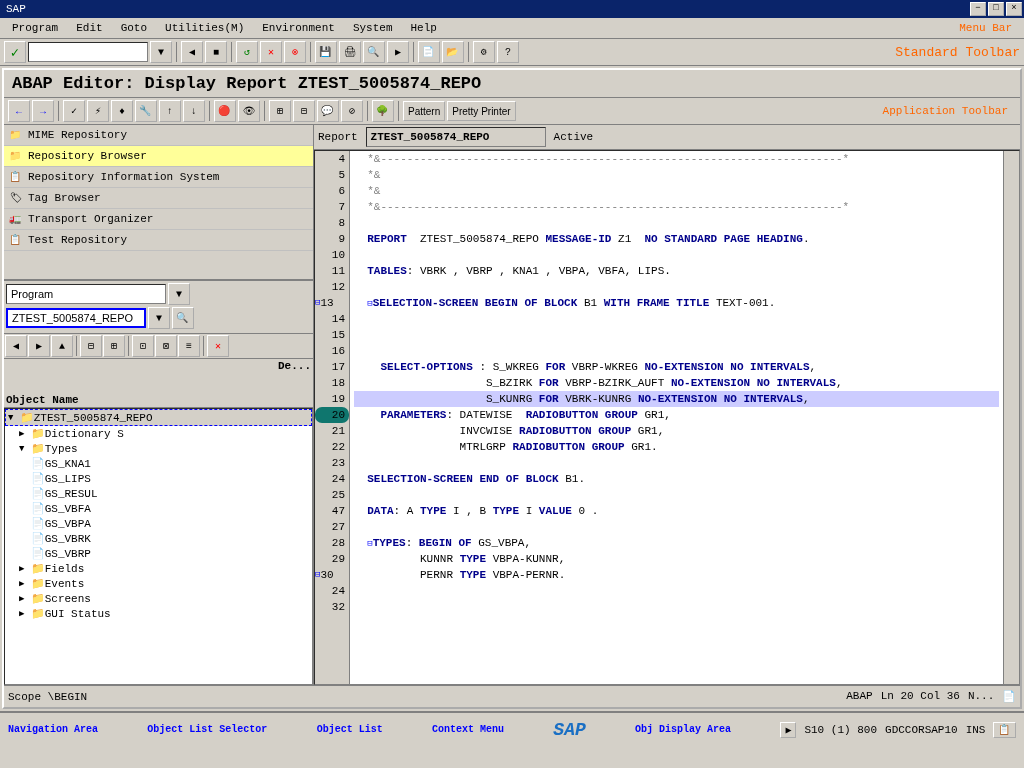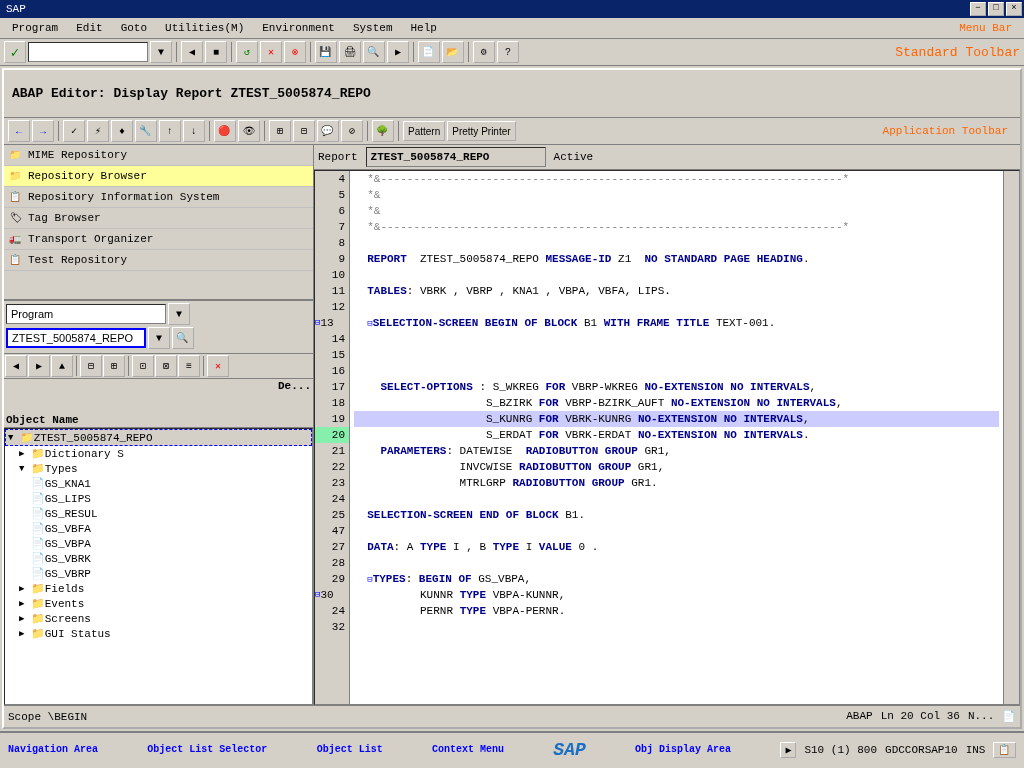--- a/index.html
+++ b/index.html
@@ -16,21 +16,21 @@
     
     .std-toolbar { background: #d4d0c8; border-bottom: 1px solid #808080; display: flex; align-items: center; padding: 2px 4px; gap: 2px; justify-content: space-between; }
     .std-toolbar-left { display: flex; align-items: center; gap: 2px; }
     .toolbar-btn { width: 22px; height: 22px; background: #d4d0c8; border: 1px outset #fff; font-size: 10px; text-align: center; cursor: pointer; display: flex; align-items: center; justify-content: center; }
     .toolbar-sep { width: 1px; height: 20px; background: #808080; margin: 0 2px; }
     .toolbar-input { width: 120px; height: 20px; border: 1px inset #808080; background: #fff; font-size: 11px; }
     .toolbar-label { color: #ff6600; font-size: 13px; }
 
     
     .app-container { background: #d4d0c8; border: 2px outset #fff; margin: 2px; }
-    .app-title { background: #d4d0c8; padding: 16px 8px; font-size: 13px; font-weight: bold; color: #000; border-bottom: 1px solid #808080; }
+    .app-title { background: #d4d0c8; padding: 4px 8px; font-size: 17px; font-weight: bold; color: #000; border-bottom: 1px solid #808080; }
 
     
     .app-toolbar { background: #d4d0c8; border-bottom: 1px solid #808080; display: flex; align-items: center; padding: 2px 4px; gap: 2px; justify-content: space-between; }
     .app-toolbar-left { display: flex; align-items: center; gap: 2px; }
     .app-toolbar-label { color: #ff6600; font-size: 11px; margin-right: 8px; }
 
     
     .main-content { display: flex; height: 560px; }
 
     
@@ -337,21 +337,21 @@
           <div class="line-num">10</div>
           <div class="line-num">11</div>
           <div class="line-num">12</div>
           <div class="line-num" style="display:flex; align-items:center;"><span class="fold-icon">⊟</span>13</div>
           <div class="line-num">14</div>
           <div class="line-num">15</div>
           <div class="line-num">16</div>
           <div class="line-num">17</div>
           <div class="line-num">18</div>
           <div class="line-num">19</div>
-          <div class="line-num" style="background:#86efac;">20</div>
+          <div class="line-num" style="background:#0f766e;border-radius:7px;">20</div>
           <div class="line-num">21</div>
           <div class="line-num">22</div>
           <div class="line-num">23</div>
           <div class="line-num">24</div>
           <div class="line-num">25</div>
           <div class="line-num">47</div>
           <div class="line-num">27</div>
           <div class="line-num">28</div>
           <div class="line-num">29</div>
           <div class="line-num" style="display:flex; align-items:center;"><span class="fold-icon">⊟</span>30</div>
@@ -369,21 +369,20 @@
           <div class="code-line">&nbsp;</div>
           <div class="code-line">  <span class="kw">TABLES</span>: VBRK , VBRP , KNA1 , VBPA, VBFA, LIPS.</div>
           <div class="code-line">&nbsp;</div>
           <div class="code-line">  <span class="fold-icon">⊟</span><span class="kw">SELECTION-SCREEN BEGIN</span> <span class="kw">OF BLOCK</span> B1 <span class="kw">WITH FRAME TITLE</span> TEXT-001.</div>
           <div class="code-line">&nbsp;</div>
           <div class="code-line">&nbsp;</div>
           <div class="code-line">&nbsp;</div>
           <div class="code-line">    <span class="kw">SELECT-OPTIONS</span> : S_WKREG <span class="kw">FOR</span> VBRP-WKREG <span class="kw">NO-EXTENSION NO INTERVALS</span>,</div>
           <div class="code-line">                    S_BZIRK <span class="kw">FOR</span> VBRP-BZIRK_AUFT <span class="kw">NO-EXTENSION NO INTERVALS</span>,</div>
           <div class="code-line" style="background:#ccccff;">                    S_KUNRG <span class="kw">FOR</span> VBRK-KUNRG <span class="kw">NO-EXTENSION NO INTERVALS</span>,</div>
-          <div class="code-line">                    S_ERDAT <span class="kw">FOR</span> VBRK-ERDAT <span class="kw">NO-EXTENSION NO INTERVALS</span>.</div>
           <div class="code-line">    <span class="kw">PARAMETERS</span>: DATEWISE  <span class="kw">RADIOBUTTON GROUP</span> GR1,</div>
           <div class="code-line">                INVCWISE <span class="kw">RADIOBUTTON GROUP</span> GR1,</div>
           <div class="code-line">                MTRLGRP <span class="kw">RADIOBUTTON GROUP</span> GR1.</div>
           <div class="code-line">&nbsp;</div>
           <div class="code-line">  <span class="kw">SELECTION-SCREEN END</span> <span class="kw">OF BLOCK</span> B1.</div>
           <div class="code-line">&nbsp;</div>
           <div class="code-line">  <span class="kw">DATA</span>: A <span class="kw">TYPE</span> I , B <span class="kw">TYPE</span> I <span class="kw">VALUE</span> 0 .</div>
           <div class="code-line">&nbsp;</div>
           <div class="code-line">  <span class="fold-icon">⊟</span><span class="kw">TYPES</span>: <span class="kw">BEGIN OF</span> GS_VBPA,</div>
           <div class="code-line">          KUNNR <span class="kw">TYPE</span> VBPA-KUNNR,</div>

